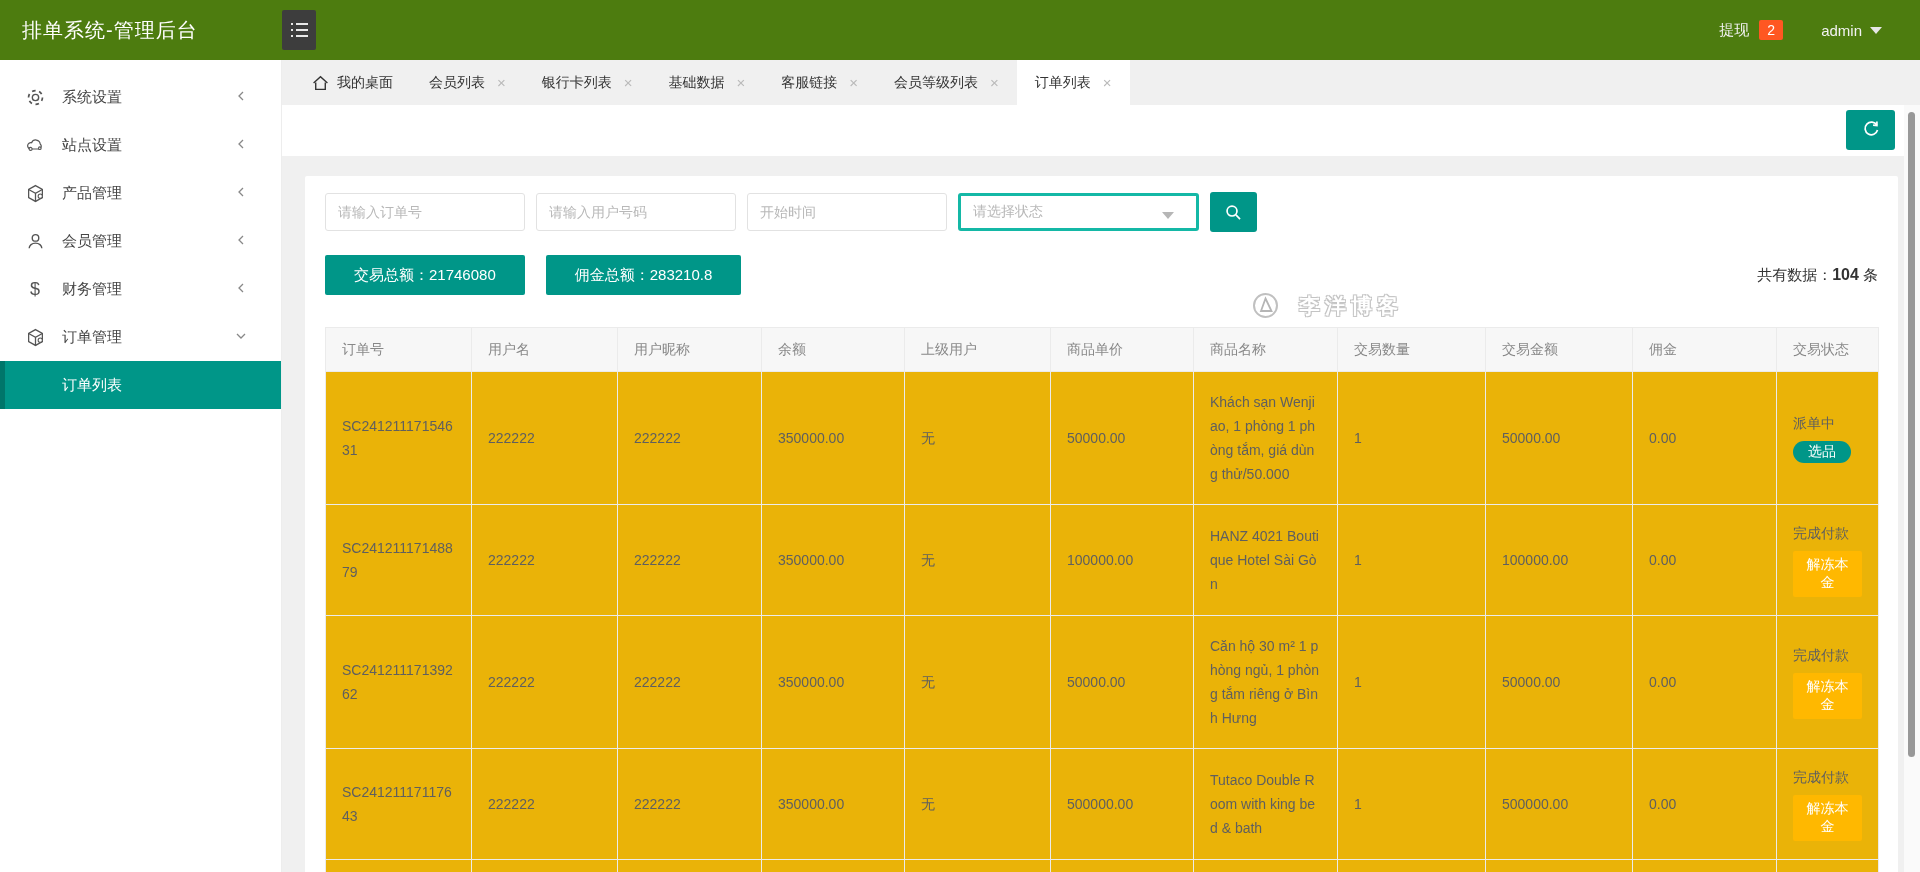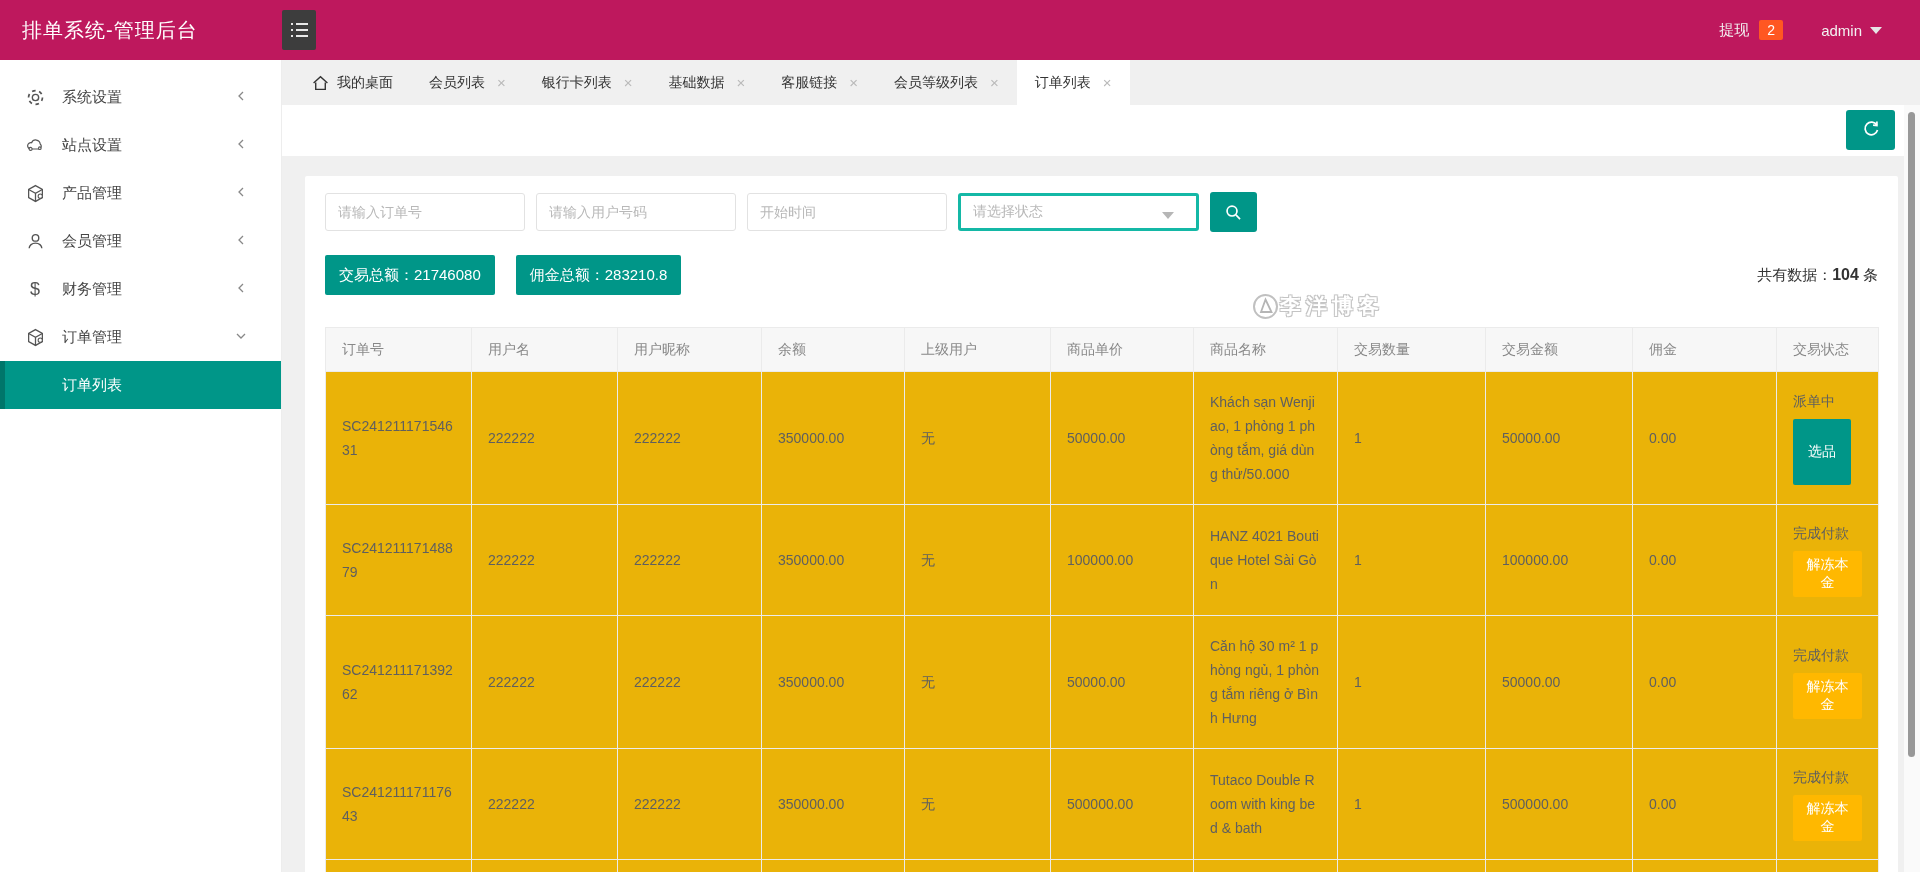--- a/index.html
+++ b/index.html
@@ -1,20 +1,20 @@
 <!DOCTYPE html>
 <html><head>
 <meta charset="utf-8">
 <style>
   * { margin:0; padding:0; box-sizing:border-box; }
   html,body { width:1920px; height:872px; overflow:hidden; font-family:"Liberation Sans", sans-serif; background:#f0f0f0; }
   .page { position:relative; width:1920px; height:872px; }
 
   
-  .topbar { position:absolute; top:0; left:0; width:1920px; height:60px; background:#be185d; display:flex; align-items:center; z-index:20; }
+  .topbar { position:absolute; top:0; left:0; width:1920px; height:60px; background:#4d7c0f; display:flex; align-items:center; z-index:20; }
   .topbar-title { color:#ffffff; font-size:20px; letter-spacing:1px; margin-left:22px; width:230px; }
   .hamburger-btn { width:34px; height:40px; background:#3d3d3d; border-radius:2px; display:flex; align-items:center; justify-content:center; cursor:pointer; margin-left:30px; }
   .list-icon { display:flex; flex-direction:column; gap:4px; }
   .list-icon .r { display:flex; align-items:center; gap:3px; }
   .list-icon .d { width:2px; height:2px; background:#e8e8e8; }
   .list-icon .l { width:12px; height:2px; background:#e8e8e8; }
   .topbar-right { margin-left:auto; display:flex; align-items:center; gap:10px; margin-right:38px; }
   .withdraw-label { color:#f2f2f2; font-size:15px; cursor:pointer; }
   .badge { background:#ff5722; color:#fff; font-size:14px; padding:3px 8px; border-radius:2px; line-height:1; cursor:pointer; }
   .admin-wrap { display:flex; align-items:center; gap:8px; margin-left:28px; cursor:pointer; }
@@ -51,36 +51,36 @@
   .card { position:absolute; top:116px; left:23px; right:22px; height:880px; background:#ffffff; border-radius:2px; padding:16px 20px; }
 
   .filter-row { display:flex; align-items:center; }
   .f-input { width:200px; height:38px; border:1px solid #e2e2e2; border-radius:3px; background:#fff; padding:0 12px; font-size:14px; color:#333; outline:none; margin-right:11px; font-family:"Liberation Sans", sans-serif; }
   .f-input::placeholder { color:#b8b8b8; }
   .f-select { width:241px; height:38px; border:3px solid #14b8a6; border-radius:3px; background:#fff; padding:0 12px; font-size:14px; color:#b8b8b8; display:flex; align-items:center; position:relative; cursor:pointer; margin-right:11px; }
   .sel-caret { position:absolute; right:22px; top:16px; width:0; height:0; border-left:6px solid transparent; border-right:6px solid transparent; border-top:7px solid #b6b6b6; }
   .search-btn { width:47px; height:40px; background:#009688; border:none; border-radius:3px; display:flex; align-items:center; justify-content:center; cursor:pointer; }
 
   .stats-row { display:flex; align-items:center; margin-top:23px; }
-  .stat-btn { height:40px; background:#009688; color:#fff; font-size:15px; border:none; border-radius:2px; padding:0 14px; display:flex; align-items:center; margin-right:21px; cursor:default; white-space:nowrap; }
+  .stat-btn { height:40px; background:#009688; color:#fff; font-size:15px; border:none; border-radius:2px; padding:0 29px; display:flex; align-items:center; margin-right:21px; cursor:default; white-space:nowrap; }
   .count-text { margin-left:auto; font-size:15px; color:#333; }
   .count-text b { font-size:16px; }
 
   
   .data-table { border-collapse:collapse; table-layout:fixed; width:1553px; margin-top:32px; }
   .data-table th { background:#f7f7f7; color:#888; font-weight:normal; font-size:14px; text-align:left; height:44px; padding:0 16px; border:1px solid #ebebeb; }
   .data-table td { font-size:14px; color:#5f5f5f; padding:18px 16px; border:1px solid #ebebeb; vertical-align:middle; line-height:24px; background:#eab308; }
   .td-break { word-break:break-all; }
   .action-btn { display:inline-block; color:#fff; font-size:14px; border:none; border-radius:2px; cursor:pointer; margin-top:8px; }
-  .action-btn.teal { background:#009688; padding:24px 15px; }
+  .action-btn.teal { background:#009688; padding:2px 15px;border-radius:16px; }
   .action-btn.yellow { background:#ffb800; padding:5px 8px; }
   .status-line { line-height:20px; }
 
   
-  .watermark { position:absolute; left:1252px; top:292px; z-index:30; display:flex; align-items:center; gap:1px; pointer-events:none; }
+  .watermark { position:absolute; left:1252px; top:292px; z-index:30; display:flex; gap:20px; pointer-events:none; }
   .wm-text { font-size:21px; font-weight:bold; letter-spacing:5px; color:#ffffff;
     text-shadow:-1px -1px 0 #c4c4c4, 1px -1px 0 #c4c4c4, -1px 1px 0 #c4c4c4, 1px 1px 0 #c4c4c4; }
 
   
   .scrollbar { position:absolute; right:0; top:105px; bottom:0; width:16px; background:#fafafa; z-index:25; }
   .scroll-thumb { position:absolute; left:4px; top:7px; width:7px; height:645px; background:#989898; border-radius:4px; }
 
   svg { display:block; }
 </style>
 </head>

